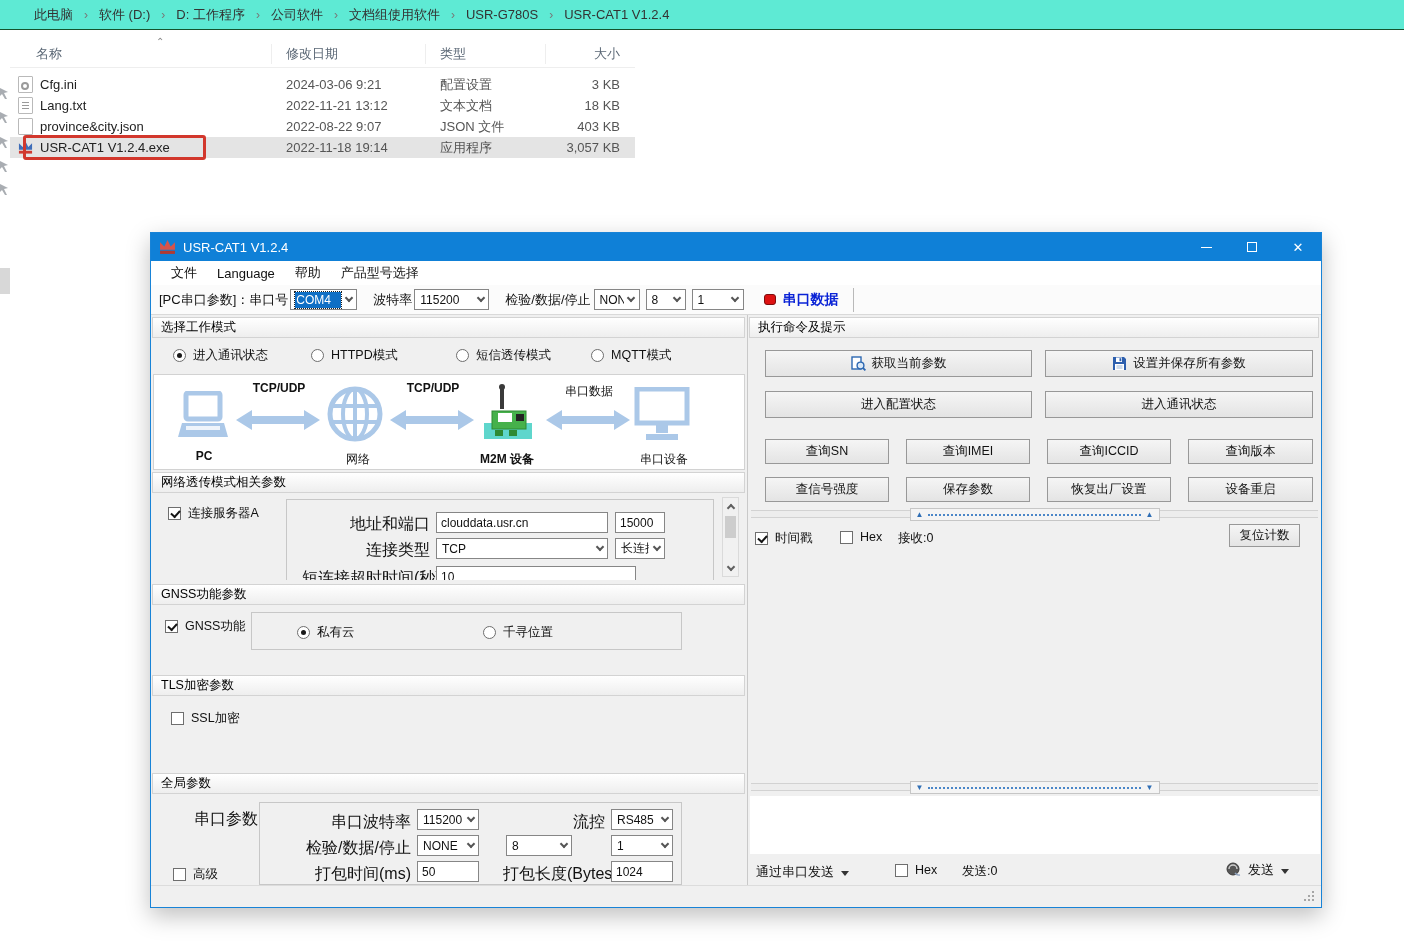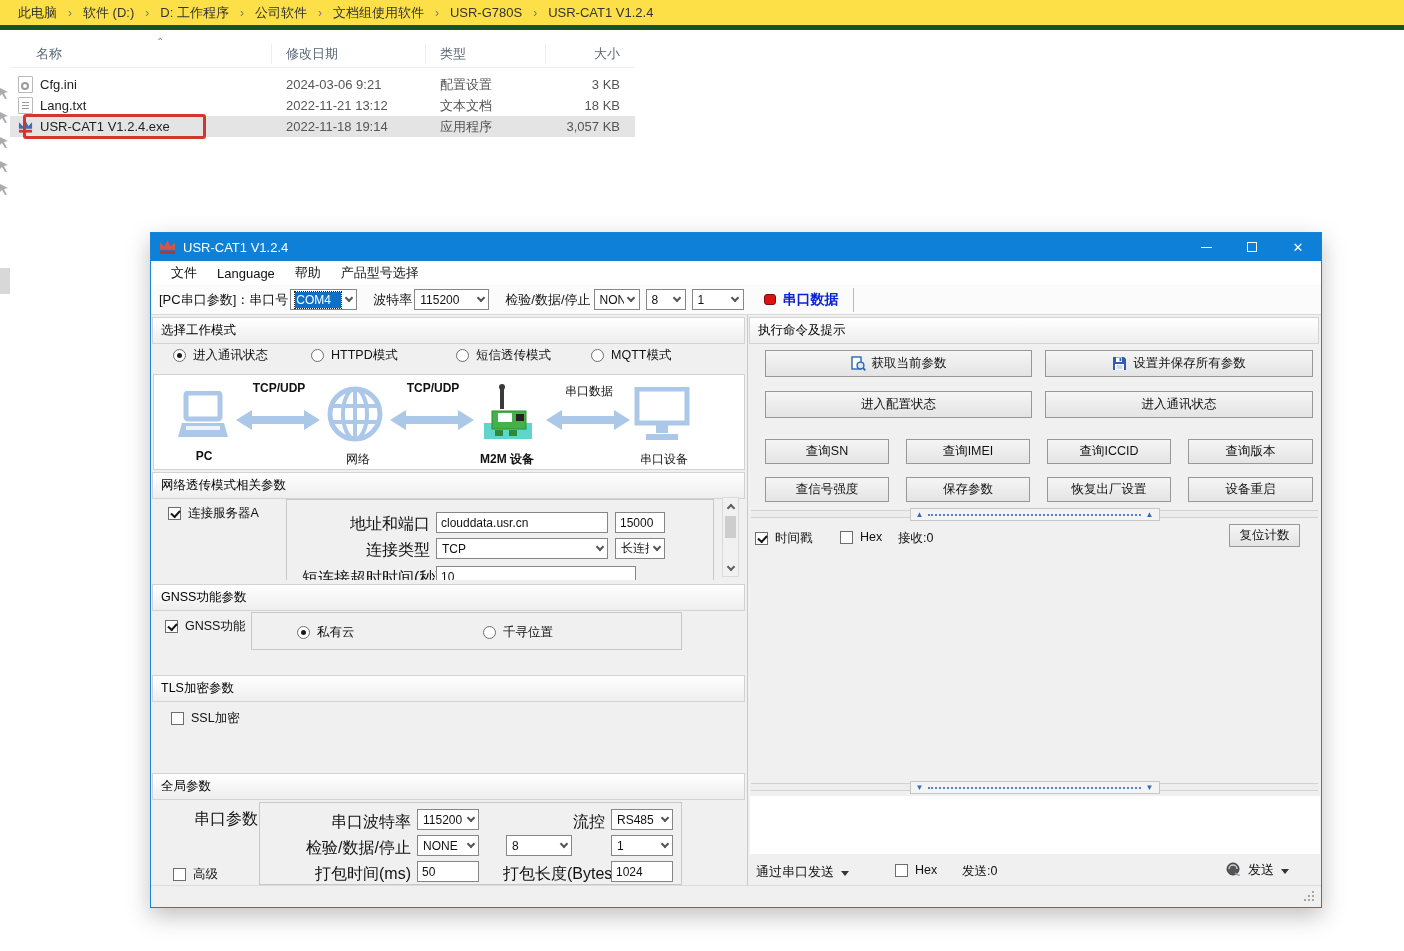--- a/index.html
+++ b/index.html
@@ -1,19 +1,19 @@
 <!DOCTYPE html>
 <html><head>
 <meta charset="utf-8">
 <style>
   * { margin:0; padding:0; box-sizing:border-box; }
   html,body { width:1404px; height:951px; background:#fff; font-family:"Liberation Sans","DejaVu Sans",sans-serif; position:relative; overflow:hidden; }
 
   
-  .crumbbar{position:absolute;left:0;top:0;width:1404px;height:30px;display:flex;align-items:center;padding-left:16px;font-size:13px;color:#333;border-bottom:5px solid #14532d;background:#fde047}
+  .crumbbar{position:absolute;left:0;top:0;width:1404px;height:30px;display:flex;align-items:center;padding-left:32px;font-size:13px;color:#333;border-bottom:1px solid #14532d;background:#5eead4}
   .crumb{padding:0 2px;white-space:nowrap}
   .crumb-sep{color:#777;padding:0 9px;font-size:12px}
   .flist{position:absolute;left:10px;top:40px;width:625px;font-size:13px;color:#444}
   .fhead{display:flex;height:28px;align-items:center;color:#5a6775;border-bottom:1px solid #eee;position:relative}
   .fh{padding-left:26px;border-right:1px solid #eee;height:20px;display:flex;align-items:center}
   .fh.c1{width:262px;padding-left:26px}
   .fh.c2{width:154px;padding-left:14px}
   .fh.c3{width:120px;padding-left:14px}
   .fh.c4{width:84px;justify-content:flex-end;padding-right:10px;border-right:none}
   .sortcaret{position:absolute;left:146px;top:-4px;width:8px;height:8px;color:#888;font-size:10px}
@@ -50,21 +50,21 @@
   .chev{width:6px;height:6px;border-right:2px solid #555;border-bottom:2px solid #555;transform:rotate(45deg);margin-top:-3px}
   .tin{background:#fff;border:1px solid #868686;height:21px;font-size:12px;padding:0 4px;display:flex;align-items:center;color:#111;overflow:hidden;white-space:nowrap}
   .openbtn{display:flex;align-items:center;margin-left:20px}
   .redsq{width:12px;height:11px;background:#dd1111;border:1px solid #7d0d0d;border-radius:3px;margin-right:7px}
   .opentxt{color:#0a23d6;font-weight:bold;font-size:14px}
   .vsep{width:1px;height:24px;background:#b9b9b9;margin-left:14px}
 
   .content{position:absolute;left:0;top:82px;right:0;bottom:22px}
   .lpanel{position:absolute;left:0;top:0;width:596px;height:100%;overflow:hidden}
   .rpanel{position:absolute;left:596px;top:0;right:0;height:100%;border-left:1px solid #c9c9c9;overflow:hidden}
-  .sech{position:absolute;left:1px;right:2px;height:27px;background:linear-gradient(#ffffff,#eeeeee);border:1px solid #d3d3d3;display:flex;align-items:center;padding-left:8px;font-size:12.5px;color:#000}
+  .sech{position:absolute;left:1px;right:2px;height:21px;background:linear-gradient(#ffffff,#eeeeee);border:1px solid #d3d3d3;display:flex;align-items:center;padding-left:8px;font-size:12.5px;color:#000}
   .chk{width:13px;height:13px;background:#fff;border:1px solid #6e6e6e;display:inline-block;position:relative;flex:none}
   .chk.on::after{content:"";position:absolute;left:2px;top:2px;width:7px;height:4px;border-left:2px solid #151515;border-bottom:2px solid #151515;transform:rotate(-48deg)}
   .rad{width:13px;height:13px;border:1px solid #6e6e6e;border-radius:50%;background:#fff;display:inline-block;position:relative;flex:none}
   .rad.on::after{content:"";position:absolute;left:3px;top:3px;width:5px;height:5px;border-radius:50%;background:#1a1a1a}
   .lblrow{display:flex;align-items:center;font-size:12.5px;color:#111}
   .lblrow .txt{margin-left:7px}
   .btn{background:linear-gradient(#f5f5f5,#e4e4e4);border:1px solid #989898;display:flex;align-items:center;justify-content:center;font-size:12.5px;color:#111}
   .inbox{position:absolute;border:1px solid #c7c7c7;background:#f0f0f0}
   .flabel{font-size:16px;color:#111;text-align:right;white-space:nowrap}
 
@@ -164,20 +164,31 @@
             <span class="ln" style="top:4px"></span>
             <span class="ln" style="top:7px"></span>
             <span class="ln" style="top:10px"></span>
           </span>
         </span>
         <span>Lang.txt</span>
       </div>
     <div class="fc2">2022-11-21 13:12</div>
     <div class="fc3">文本文档</div>
     <div class="fc4">18 KB</div>
+  </div>
+  <div class="frow">
+    <div class="fc1">
+        <span class="ficon">
+          <span class="page"></span>
+        </span>
+        <span>province&amp;city.json</span>
+      </div>
+    <div class="fc2">2022-08-22 9:07</div>
+    <div class="fc3">JSON 文件</div>
+    <div class="fc4">403 KB</div>
   </div>
   <div class="frow sel">
     <div class="fc1">
         <span class="ficon" style="height:13px"><svg width="15" height="13" viewBox="0 0 16 13">
             <path d="M1 9 L1 2 L5 6 L8 0 L11 6 L15 2 L15 9 Z" fill="#3f6db8"></path>
             <rect x="1" y="10" width="14" height="3" fill="#cf3a31"></rect>
           </svg></span>
         <span>USR-CAT1 V1.2.4.exe</span>
       </div>
     <div class="fc2">2022-11-18 19:14</div>

